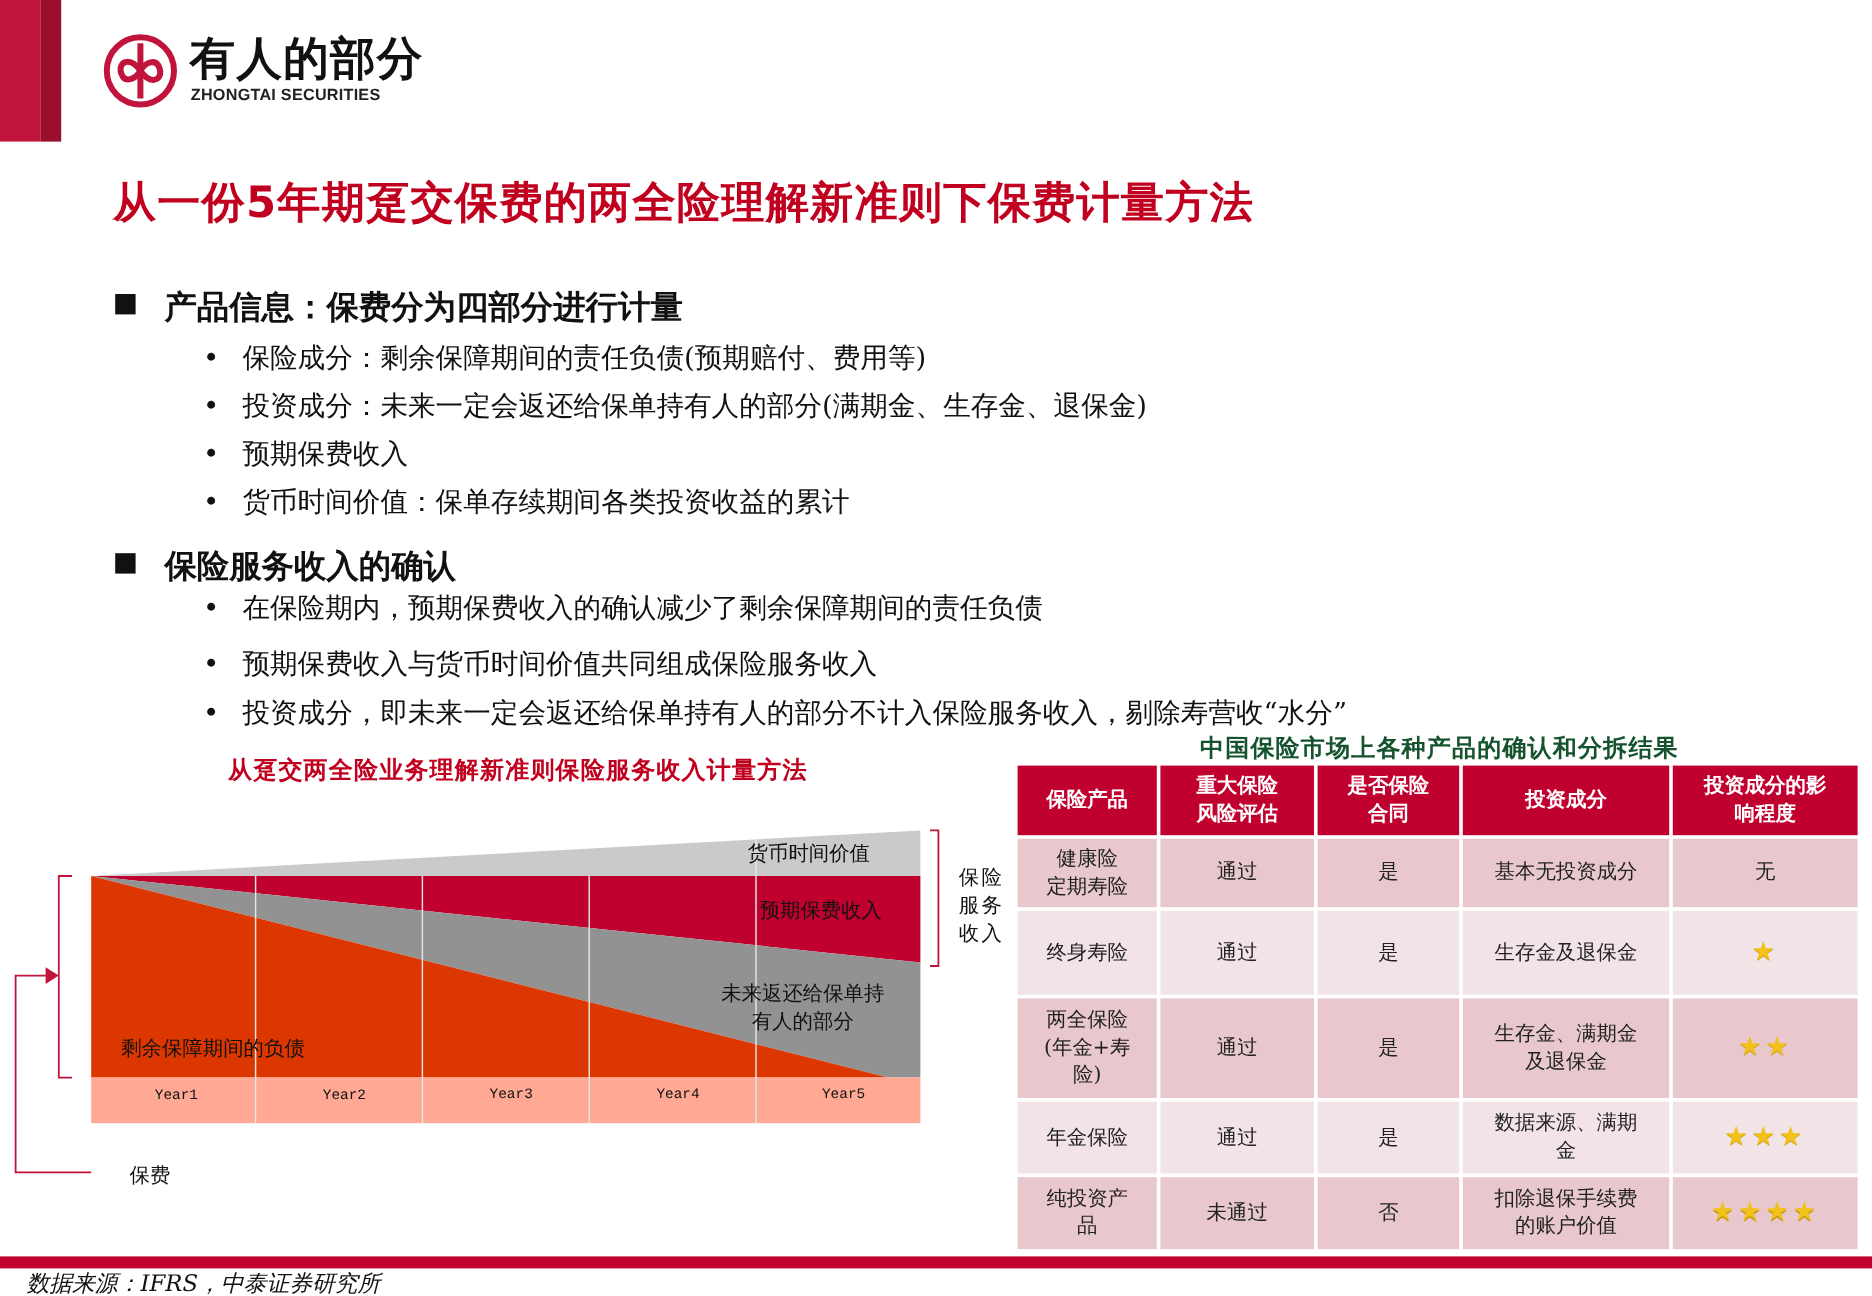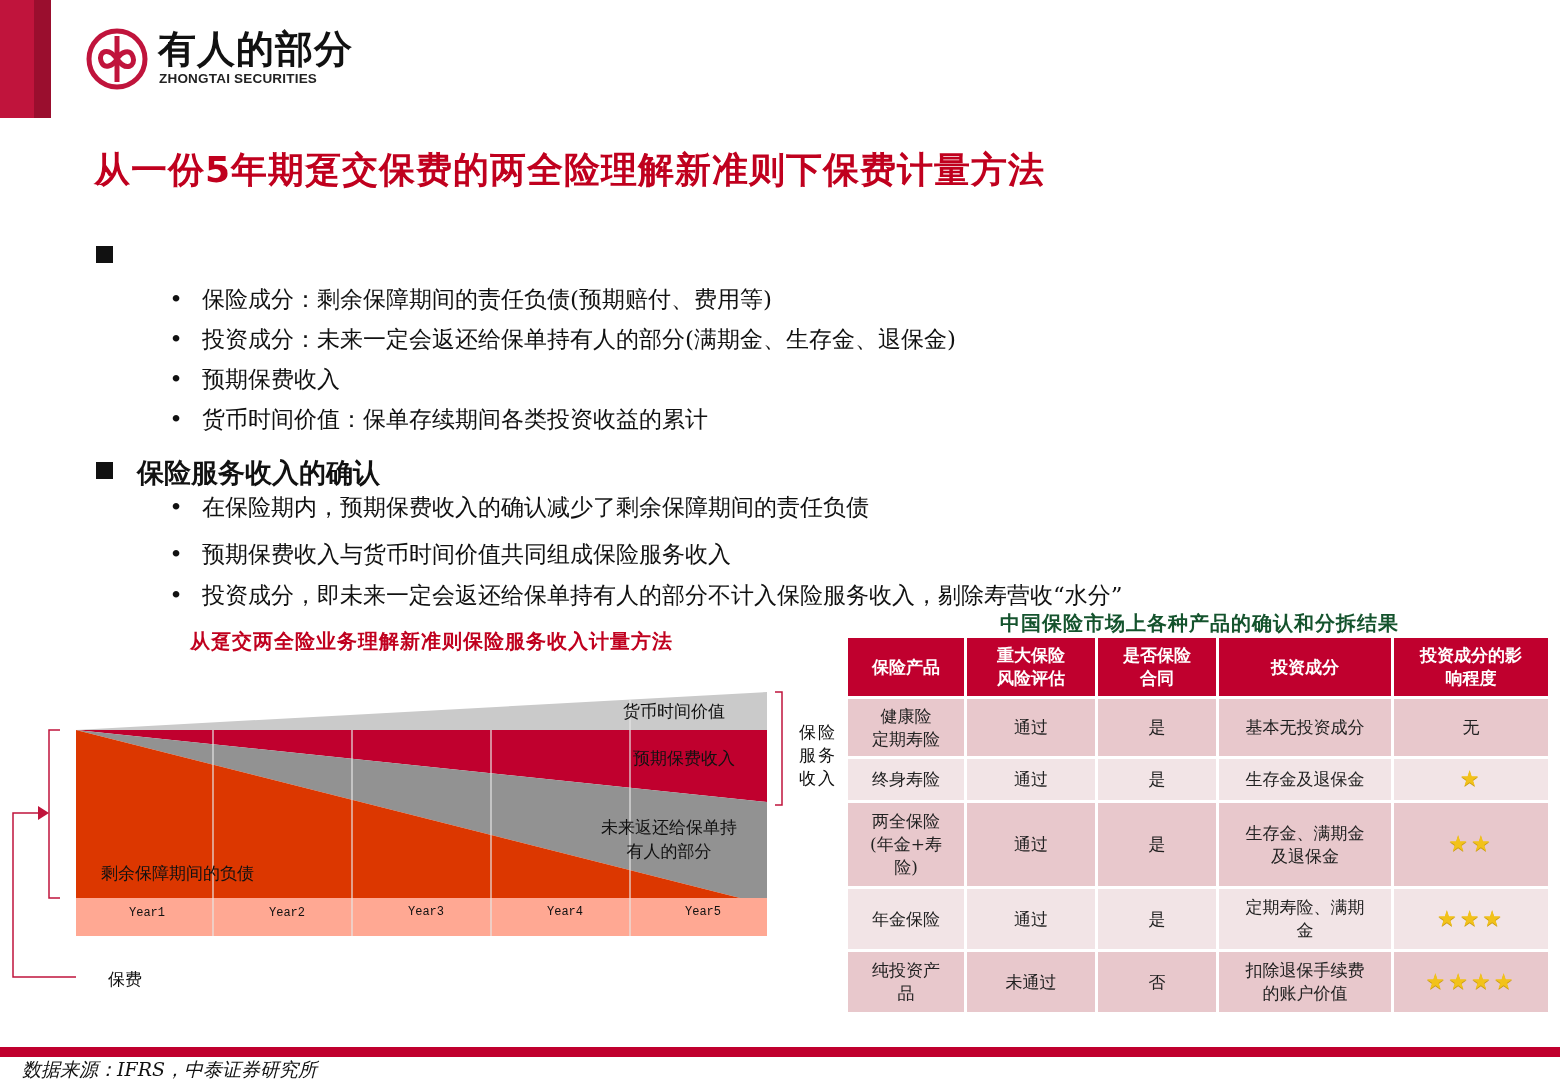--- a/index.html
+++ b/index.html
@@ -39,21 +39,21 @@
   <circle cx="31" cy="31" r="28" fill="none" stroke="#c0143c" stroke-width="5"></circle>
   <path d="M31 8 L31 54" stroke="#c0143c" stroke-width="5"></path>
   <path d="M31 31 C22 18, 12 24, 15 33 C18 42, 27 38, 31 31 C35 24, 44 20, 47 29 C50 38, 40 44, 31 31" fill="none" stroke="#c0143c" stroke-width="5"></path>
 </svg>
 <div class="abs logo-cn">有人的部分</div>
 <div class="abs logo-en">ZHONGTAI SECURITIES</div>
 
 <div class="abs page-title">从一份5年期趸交保费的两全险理解新准则下保费计量方法</div>
 
 <div class="abs sec-head" style="top:240px;">
-  <span class="sq"></span>
+  <span class="sq"></span><span>产品信息：保费分为四部分进行计量</span>
 </div>
 <div class="abs bullet" style="top:284px;"><span class="dot">•</span><span>保险成分：剩余保障期间的责任负债(预期赔付、费用等)</span></div>
 <div class="abs bullet" style="top:324px;"><span class="dot">•</span><span>投资成分：未来一定会返还给保单持有人的部分(满期金、生存金、退保金)</span></div>
 <div class="abs bullet" style="top:364px;"><span class="dot">•</span><span>预期保费收入</span></div>
 <div class="abs bullet" style="top:404px;"><span class="dot">•</span><span>货币时间价值：保单存续期间各类投资收益的累计</span></div>
 
 <div class="abs sec-head" style="top:456px;">
   <span class="sq"></span><span>保险服务收入的确认</span>
 </div>
 <div class="abs bullet" style="top:492px;"><span class="dot">•</span><span>在保险期内，预期保费收入的确认减少了剩余保障期间的责任负债</span></div>
@@ -139,21 +139,21 @@
           <div>健康险</div>
           <div>定期寿险</div>
         </td>
       <td>通过</td>
       <td>是</td>
       <td>
           <div>基本无投资成分</div>
         </td>
       <td>无</td>
     </tr>
-    <tr class="even" style="height:41px;">
+    <tr class="even" style="height:70px;">
       <td>
           <div>终身寿险</div>
         </td>
       <td>通过</td>
       <td>是</td>
       <td>
           <div>生存金及退保金</div>
         </td>
       <td><span class="star">★</span></td>
     </tr>
@@ -171,21 +171,21 @@
         </td>
       <td><span class="star">★★</span></td>
     </tr>
     <tr class="even" style="height:60px;">
       <td>
           <div>年金保险</div>
         </td>
       <td>通过</td>
       <td>是</td>
       <td>
-          <div>定期寿险、满期</div>
+          <div>数据来源、满期</div>
           <div>金</div>
         </td>
       <td><span class="star">★★★</span></td>
     </tr>
     <tr class="odd" style="height:60px;">
       <td>
           <div>纯投资产</div>
           <div>品</div>
         </td>
       <td>未通过</td>

